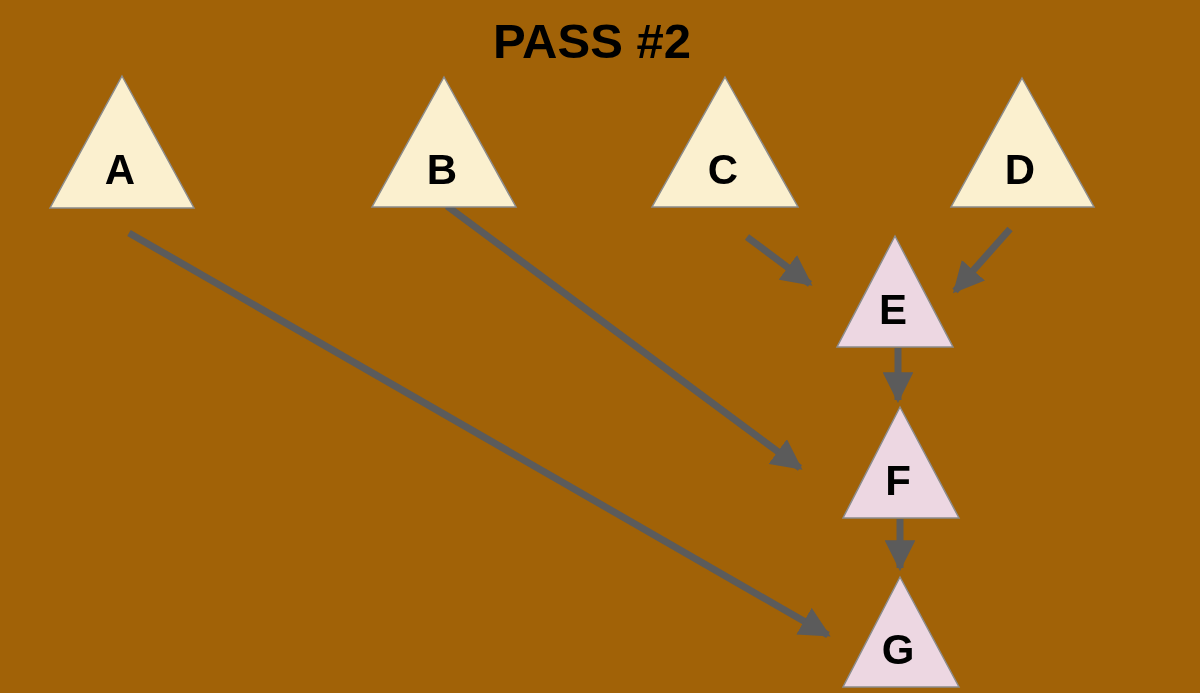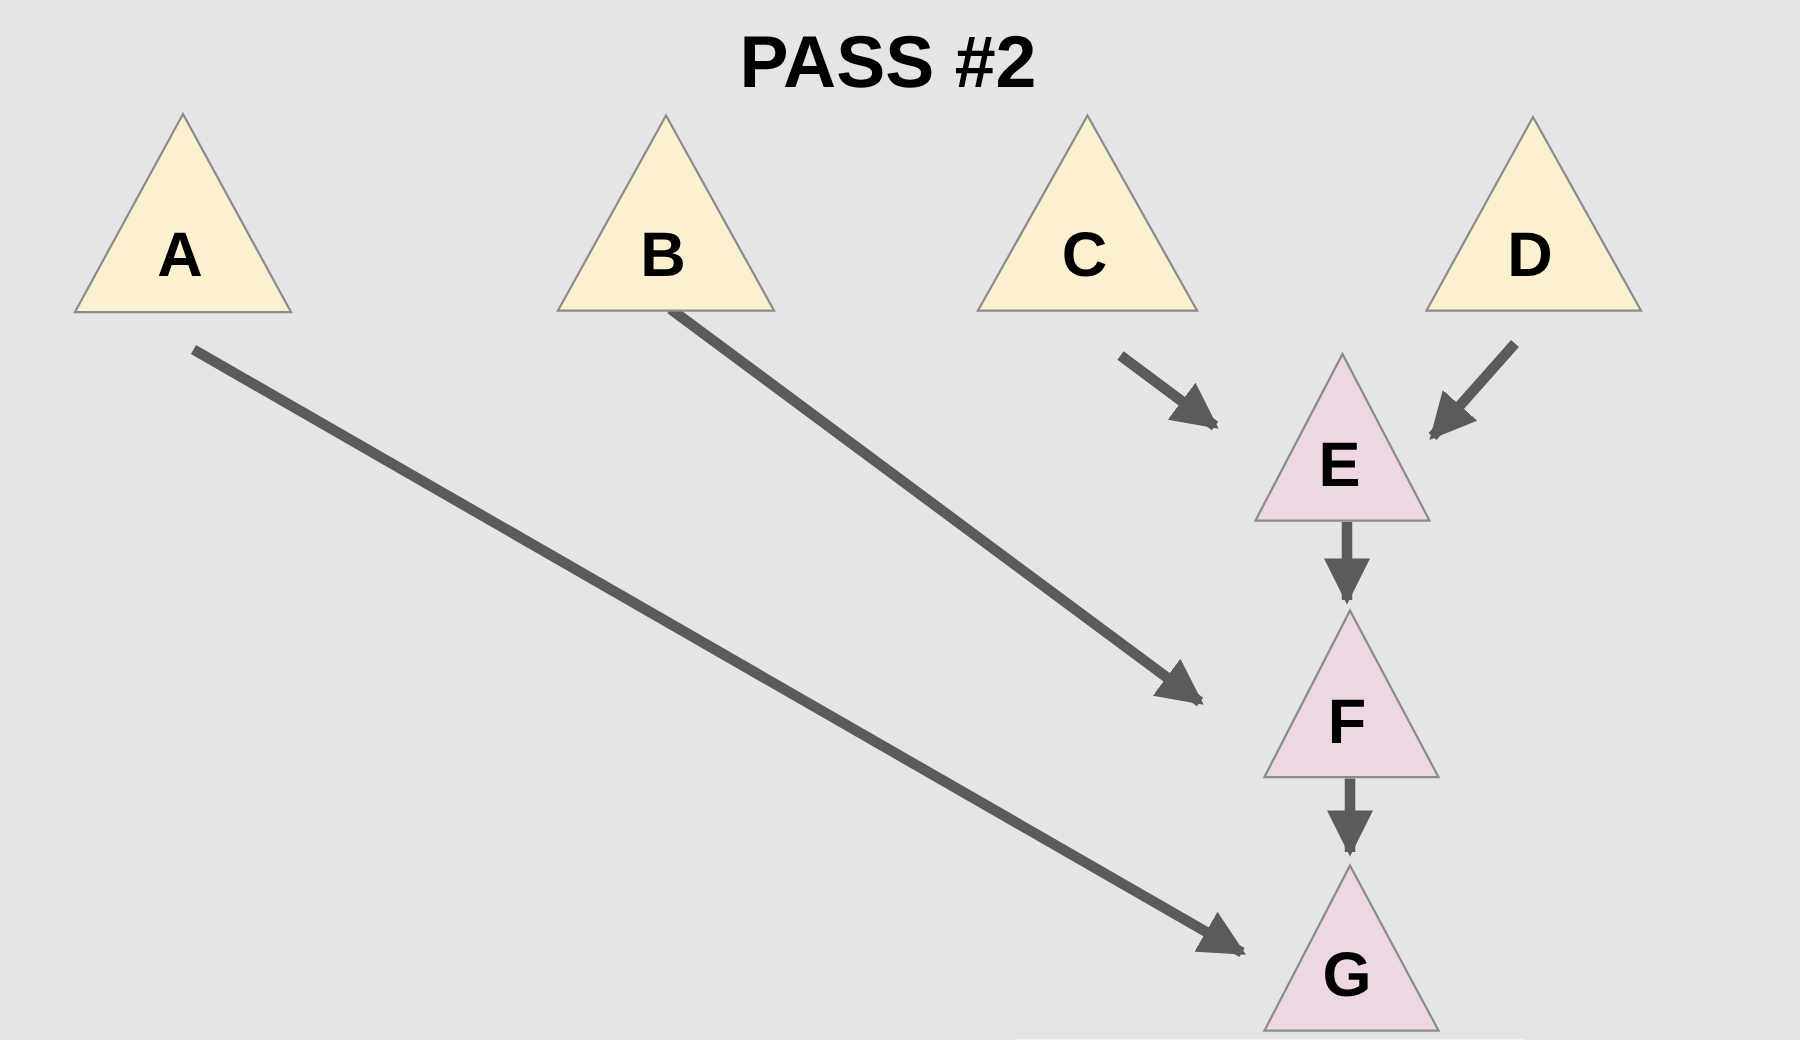--- a/index.html
+++ b/index.html
@@ -29,21 +29,21 @@
     font-family: "Liberation Sans", sans-serif;
     font-weight: bold;
     font-size: 42px;
     fill: #000000;
     text-anchor: middle;
   }
 </style>
 </head>
 <body>
 
-<div id="canvas-wrap" style="background: #e5e5e5;">
+<div id="canvas-wrap" style="background: #a16207;">
   <svg id="diagram" width="1200" height="693" viewBox="0 0 1200 693" xmlns="http://www.w3.org/2000/svg">
     <defs>
       <marker id="arrowhead" viewBox="0 0 10 10" refX="9" refY="5" markerWidth="4.4" markerHeight="4.4" orient="auto" markerUnits="strokeWidth">
         <path id="arrowhead-path" d="M 0 0 L 10 5 L 0 10 z" fill="#5B5B5B"></path>
       </marker>
     </defs>
     <text class="diagram-title" x="592" y="58" fill="#000000">PASS #2</text>
   <line x1="129" y1="233" x2="828" y2="635" stroke="#5B5B5B" stroke-width="7" marker-end="url(#arrowhead)"></line>
       <line x1="447" y1="206" x2="800" y2="468" stroke="#5B5B5B" stroke-width="7" marker-end="url(#arrowhead)"></line>
       <line x1="747" y1="237" x2="810" y2="284" stroke="#5B5B5B" stroke-width="7" marker-end="url(#arrowhead)"></line>

